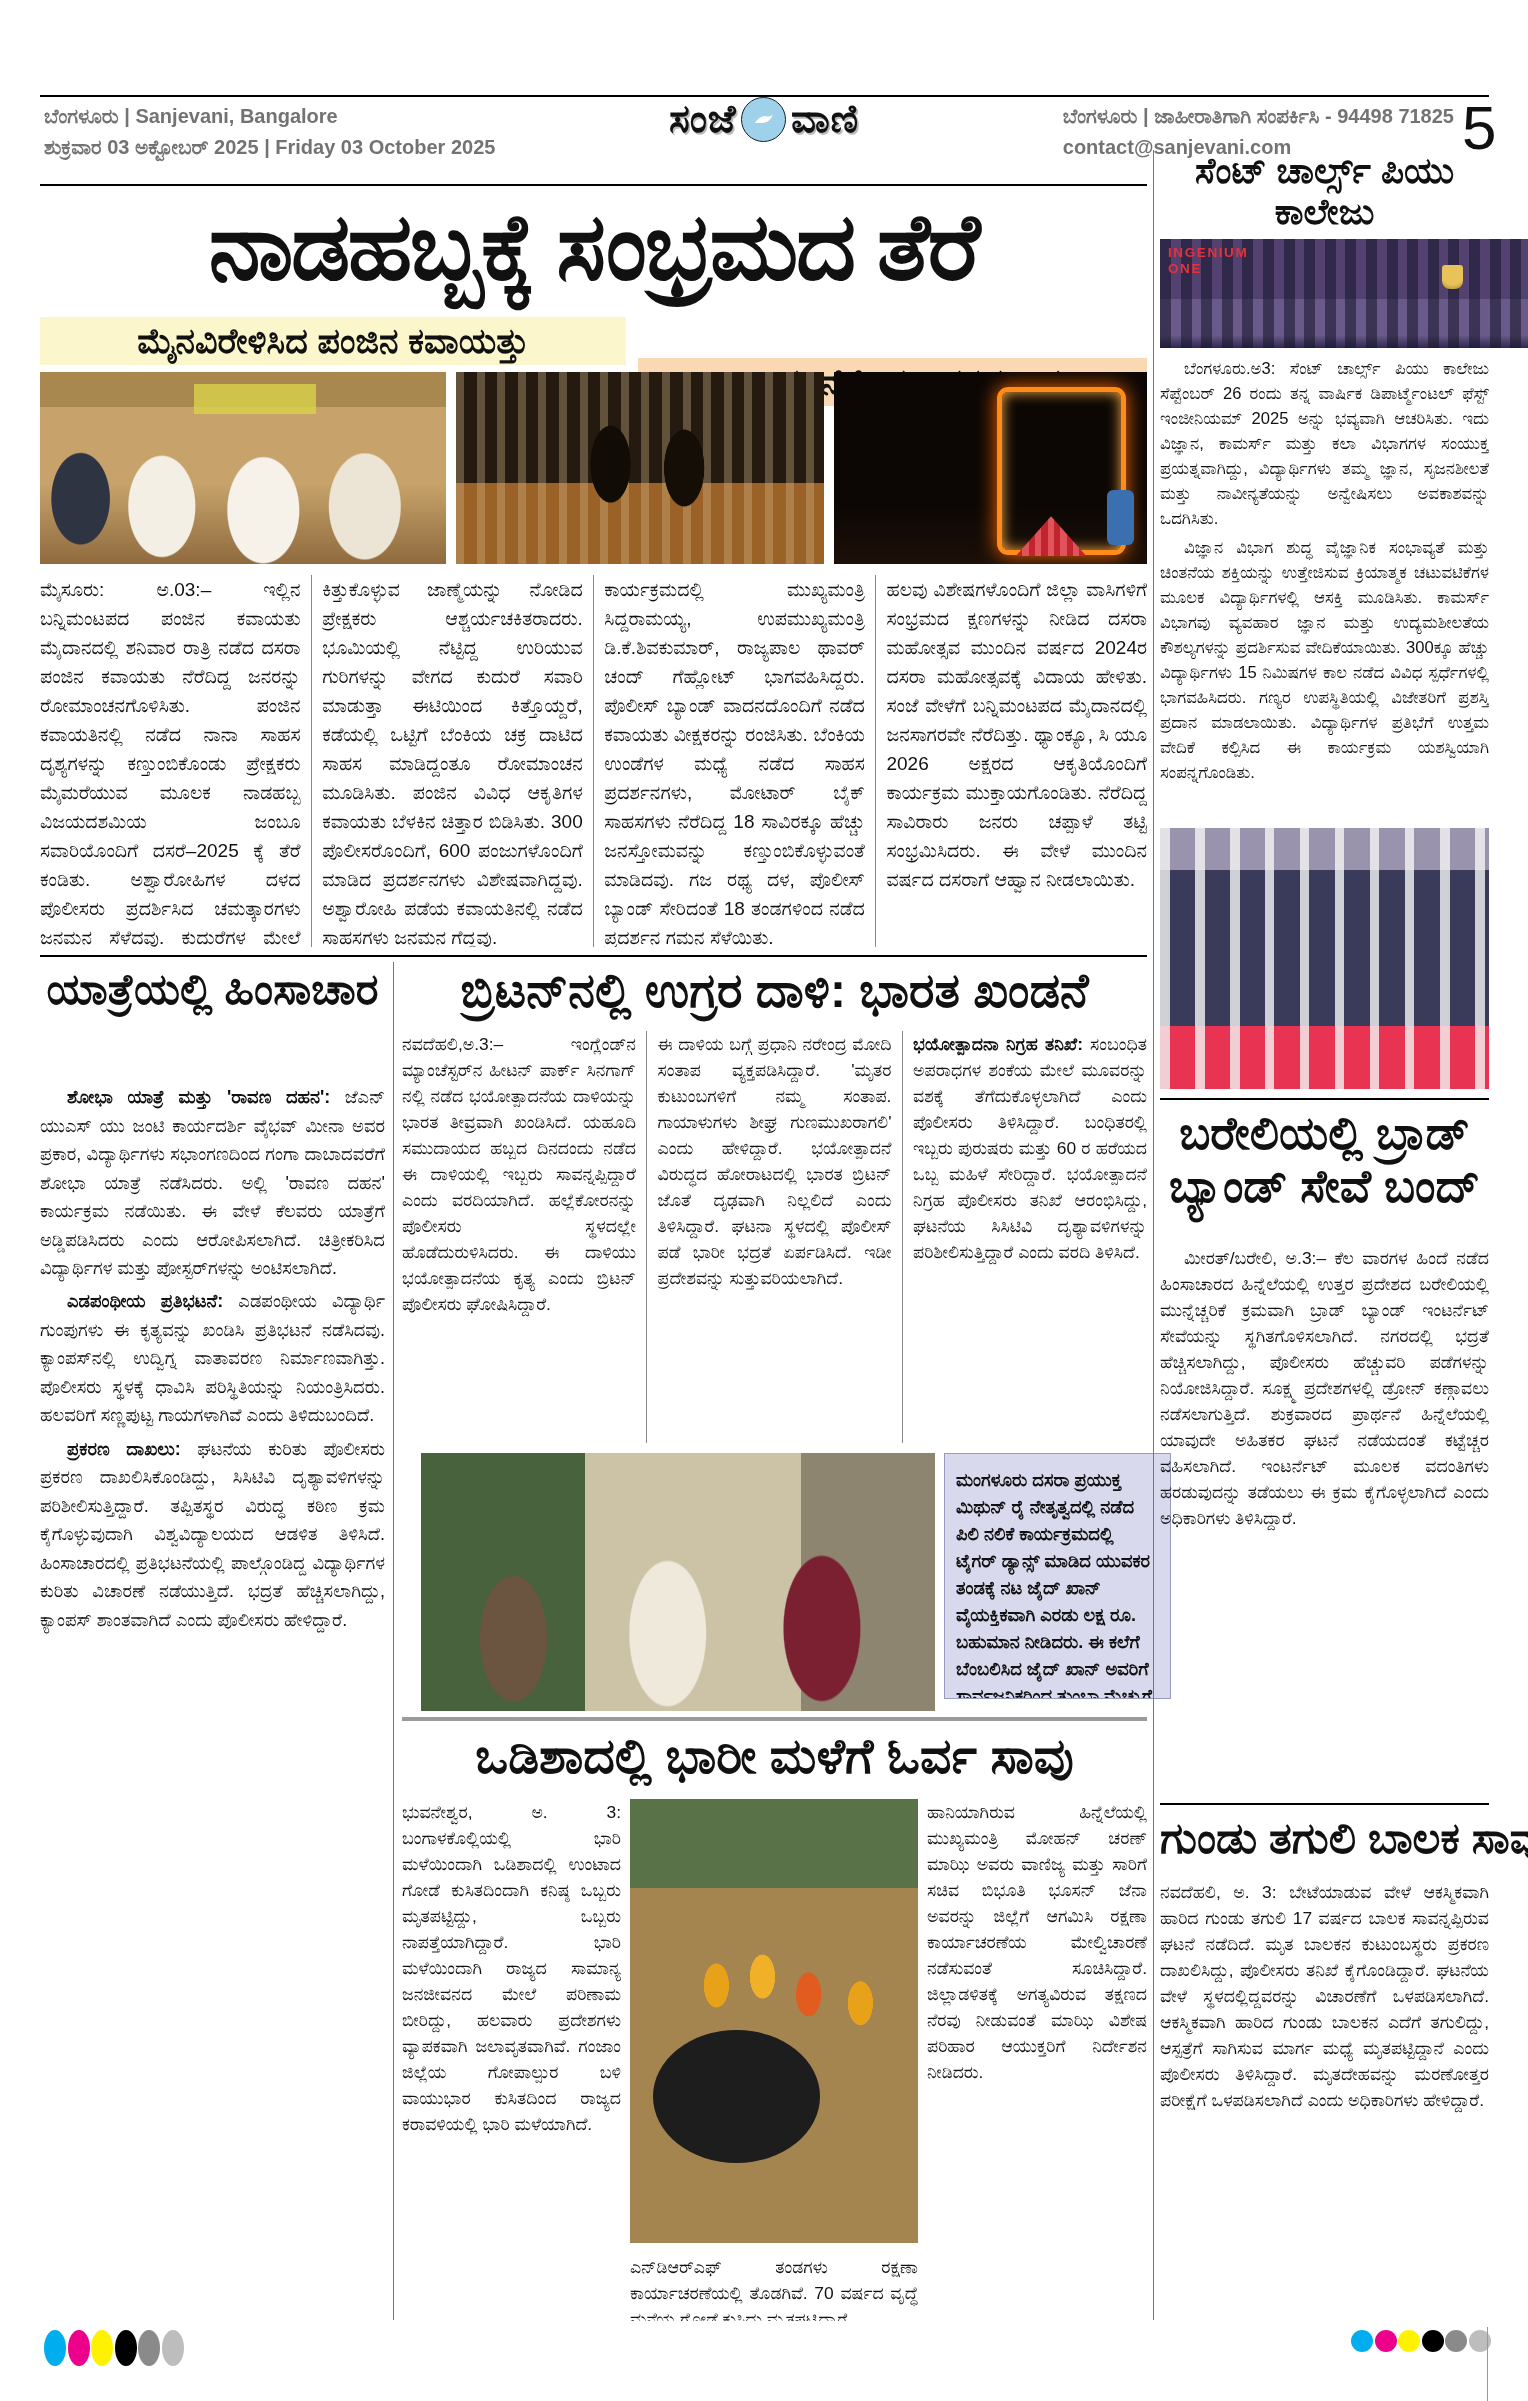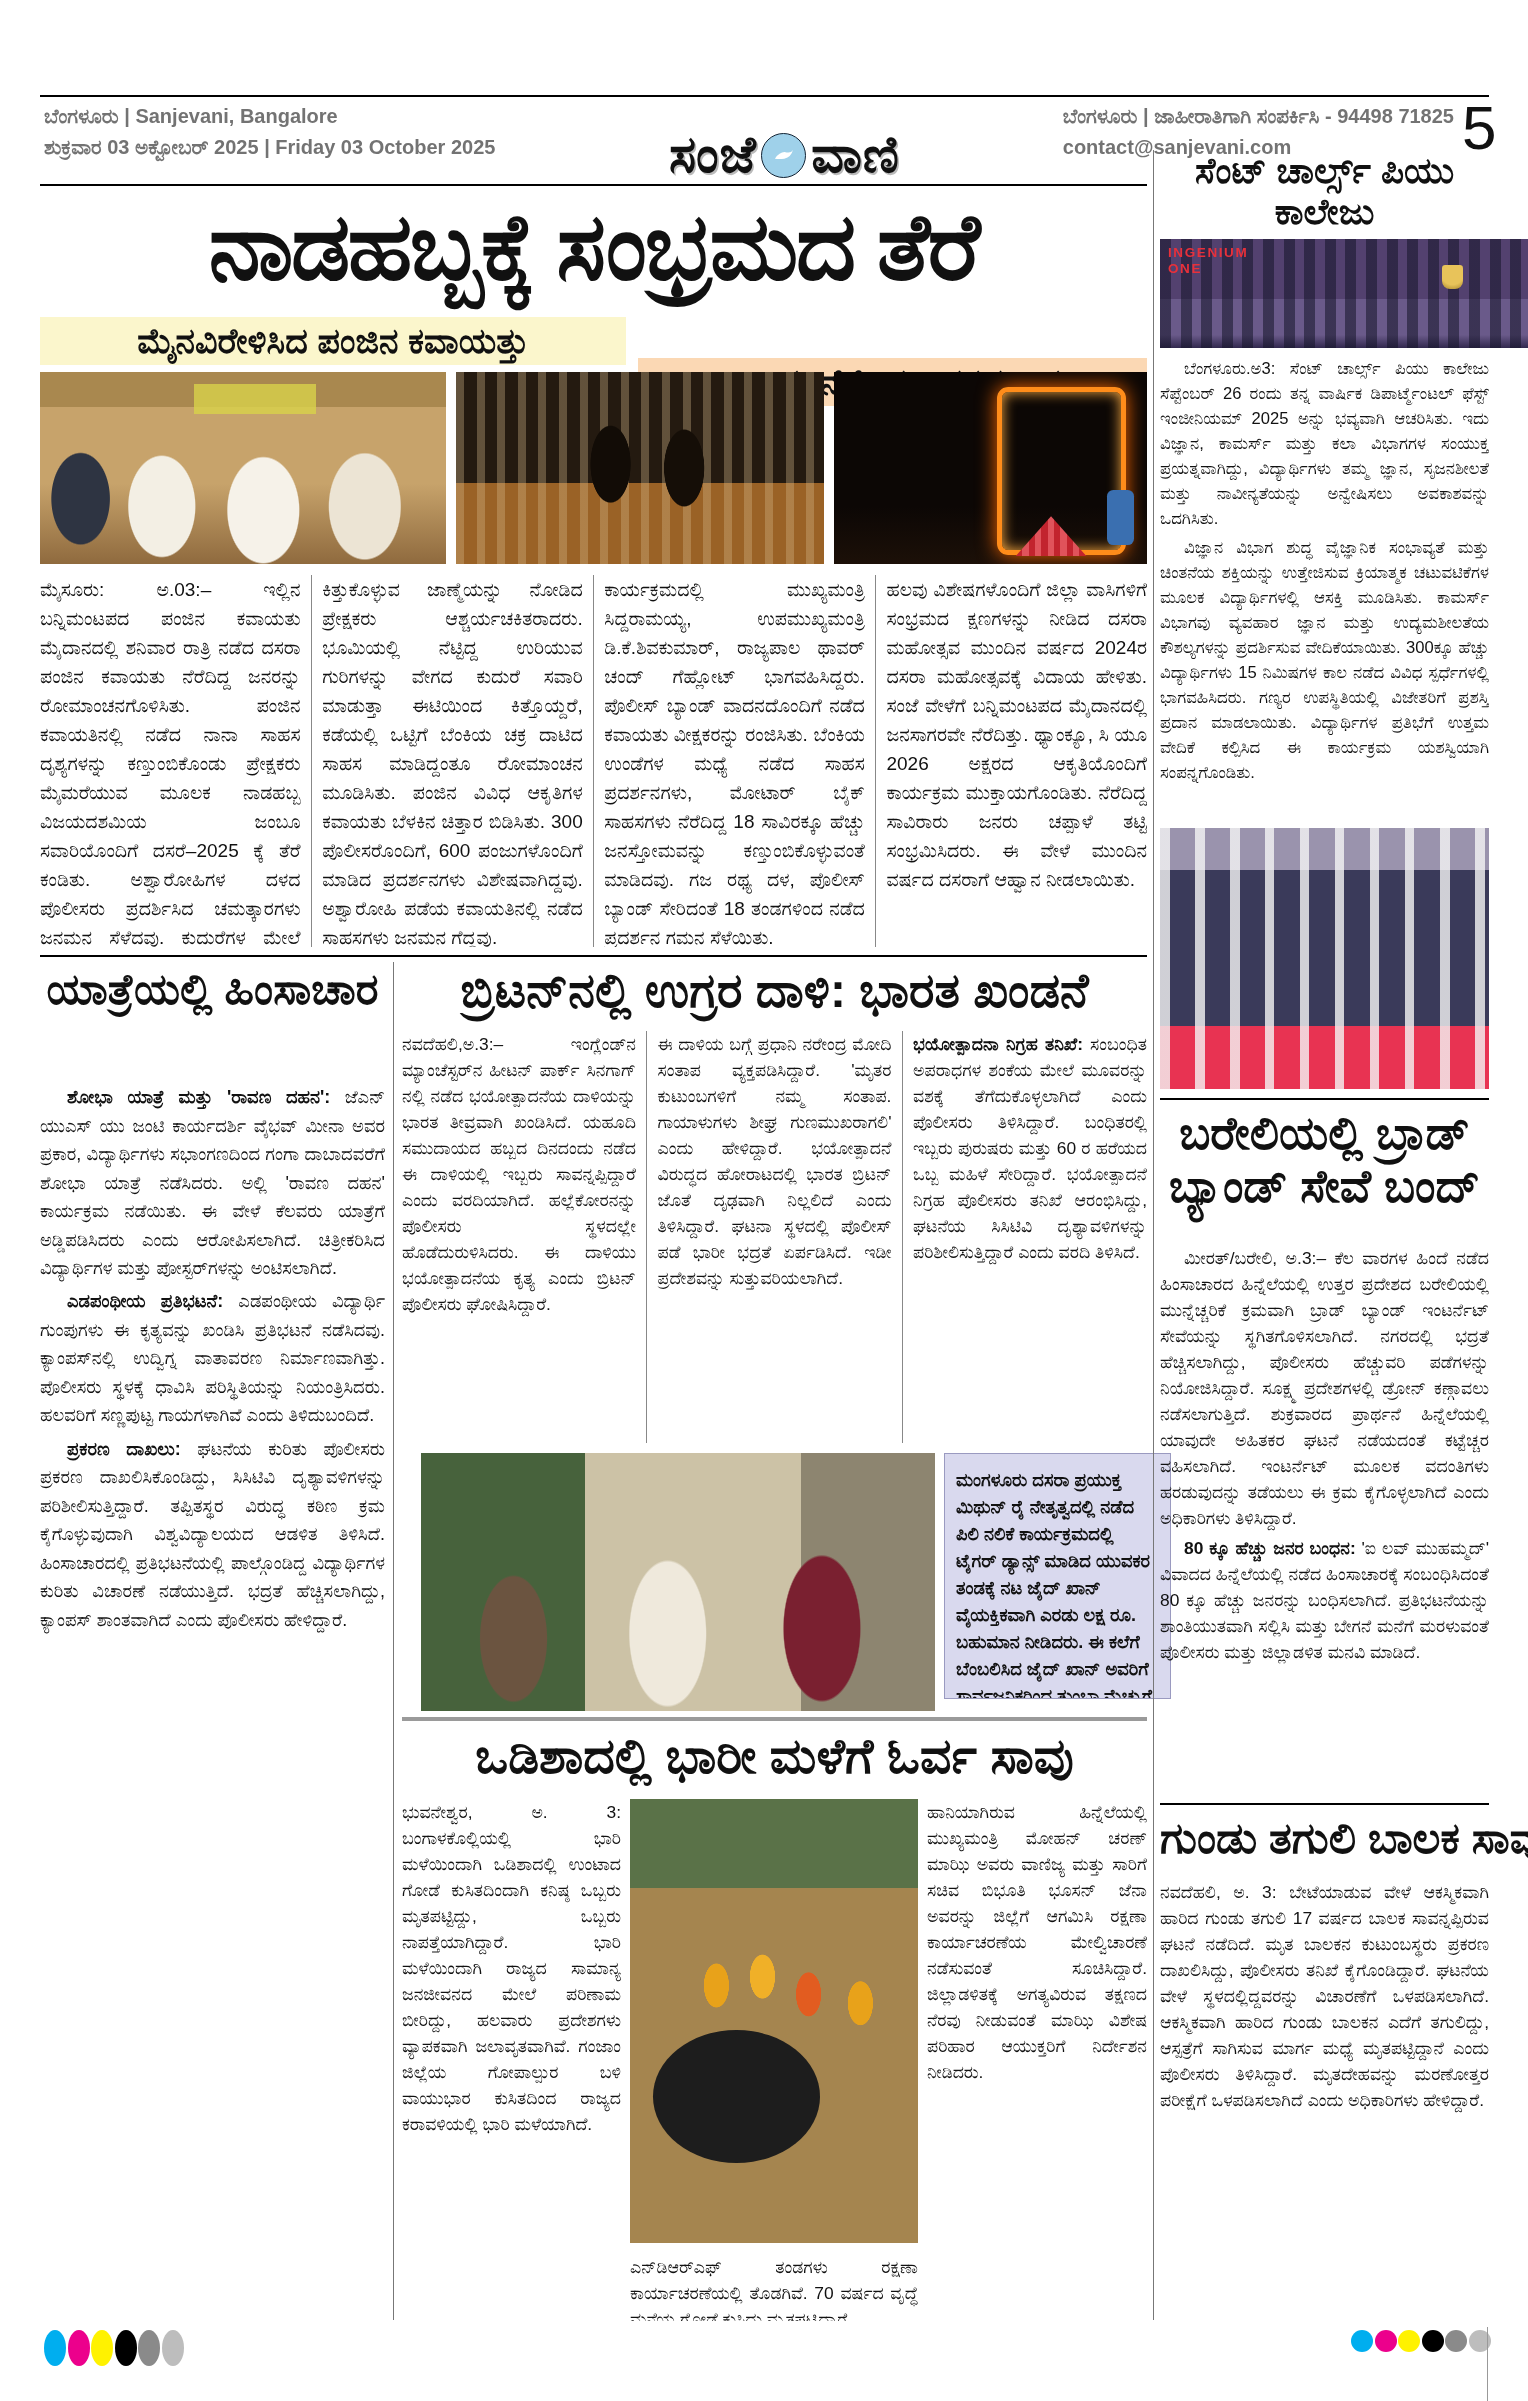--- a/index.html
+++ b/index.html
@@ -4,22 +4,22 @@
 <style>
   html,body{margin:0;padding:0;background:#fff;}
   body{width:1529px;height:2401px;position:relative;overflow:hidden;
        font-family:"Liberation Sans",sans-serif;color:#111;}
   .abs{position:absolute;}
   .rule{background:#000;}
   .vrule{background:#777;width:0.8px;}
   .hdr-small{font-size:20px;font-weight:bold;line-height:1.55;color:#737373;}
   .hdr-right{text-align:left;}
   .pageno{font-size:62px;font-weight:500;line-height:1;}
-  .masthead{font-size:51px;font-weight:900;letter-spacing:0.8px;display:flex;align-items:center;gap:4.8px;
-            text-shadow:1.6px 1.6px 0 #bbb;margin-top:28px;}
+  .masthead{font-size:39px;font-weight:900;letter-spacing:0.8px;display:flex;align-items:center;gap:4.8px;
+            text-shadow:1.6px 1.6px 0 #bbb;}
   .globe{width:43px;height:43px;border-radius:50%;background:var(--globe_blue);display:inline-flex;
          align-items:center;justify-content:center;border:1.6px solid #123;}
   .main-headline{font-size:93px;font-weight:900;letter-spacing:-2.4px;line-height:1.02;text-align:center;
                  white-space:nowrap;}
   .subbar{display:flex;align-items:center;justify-content:center;font-size:35px;font-weight:900;}
   .subbar.yellow{background:var(--bar_yellow);}
   .subbar.peach{background:var(--bar_peach);}
   .photo{overflow:hidden;background:#444;}
   .bodytext{font-size:19px;line-height:29px;text-align:justify;overflow:hidden;}
   .bodytext p{margin:0 0 4.8px 0;text-indent:27px;}
@@ -178,21 +178,20 @@
        repeating-linear-gradient(90deg, rgba(245,245,245,.8) 0 9.5px, rgba(0,0,0,0) 9.5px 35px),
        linear-gradient(180deg,#9a93ad 0 16%, #3a3a5a 16% 76%, #e83352 76% 100%);"></div>
 
 <div class="abs rule" style="left:1160px;top:1098px;width:329px;height:1.6px;"></div>
 <div class="abs h2a" style="left:1160px;top:1107px;width:329px;font-size:46px;">
   <div>ಬರೇಲಿಯಲ್ಲಿ ಬ್ರಾಡ್</div>
   <div>ಬ್ಯಾಂಡ್ ಸೇವೆ ಬಂದ್</div>
 </div>
 <div class="abs smalltext" style="left:1160px;top:1245px;width:329px;height:551px;">
   <p>ಮೀರತ್/ಬರೇಲಿ, ಅ.3:– ಕೆಲ ವಾರಗಳ ಹಿಂದೆ ನಡೆದ ಹಿಂಸಾಚಾರದ ಹಿನ್ನೆಲೆಯಲ್ಲಿ ಉತ್ತರ ಪ್ರದೇಶದ ಬರೇಲಿಯಲ್ಲಿ ಮುನ್ನೆಚ್ಚರಿಕೆ ಕ್ರಮವಾಗಿ ಬ್ರಾಡ್ ಬ್ಯಾಂಡ್ ಇಂಟರ್ನೆಟ್ ಸೇವೆಯನ್ನು ಸ್ಥಗಿತಗೊಳಿಸಲಾಗಿದೆ. ನಗರದಲ್ಲಿ ಭದ್ರತೆ ಹೆಚ್ಚಿಸಲಾಗಿದ್ದು, ಪೊಲೀಸರು ಹೆಚ್ಚುವರಿ ಪಡೆಗಳನ್ನು ನಿಯೋಜಿಸಿದ್ದಾರೆ. ಸೂಕ್ಷ್ಮ ಪ್ರದೇಶಗಳಲ್ಲಿ ಡ್ರೋನ್ ಕಣ್ಗಾವಲು ನಡೆಸಲಾಗುತ್ತಿದೆ. ಶುಕ್ರವಾರದ ಪ್ರಾರ್ಥನೆ ಹಿನ್ನೆಲೆಯಲ್ಲಿ ಯಾವುದೇ ಅಹಿತಕರ ಘಟನೆ ನಡೆಯದಂತೆ ಕಟ್ಟೆಚ್ಚರ ವಹಿಸಲಾಗಿದೆ. ಇಂಟರ್ನೆಟ್ ಮೂಲಕ ವದಂತಿಗಳು ಹರಡುವುದನ್ನು ತಡೆಯಲು ಈ ಕ್ರಮ ಕೈಗೊಳ್ಳಲಾಗಿದೆ ಎಂದು ಅಧಿಕಾರಿಗಳು ತಿಳಿಸಿದ್ದಾರೆ.</p>
-  <p><b class="lead">80 ಕ್ಕೂ ಹೆಚ್ಚು ಜನರ ಬಂಧನ:</b> <span>'ಐ ಲವ್ ಮುಹಮ್ಮದ್' ವಿವಾದದ ಹಿನ್ನೆಲೆಯಲ್ಲಿ ನಡೆದ ಹಿಂಸಾಚಾರಕ್ಕೆ ಸಂಬಂಧಿಸಿದಂತೆ 80 ಕ್ಕೂ ಹೆಚ್ಚು ಜನರನ್ನು ಬಂಧಿಸಲಾಗಿದೆ. ಪ್ರತಿಭಟನೆಯನ್ನು ಶಾಂತಿಯುತವಾಗಿ ಸಲ್ಲಿಸಿ ಮತ್ತು ಬೇಗನೆ ಮನೆಗೆ ಮರಳುವಂತೆ ಪೊಲೀಸರು ಮತ್ತು ಜಿಲ್ಲಾಡಳಿತ ಮನವಿ ಮಾಡಿದೆ.</span></p>
 </div>
 
 <div class="abs rule" style="left:1160px;top:1803px;width:329px;height:1.6px;"></div>
 <div class="abs h2a" style="left:1160px;top:1814px;width:329px;font-size:43px;white-space:nowrap;">ಗುಂಡು ತಗುಲಿ ಬಾಲಕ ಸಾವು</div>
 <div class="abs smalltext" style="left:1160px;top:1879px;width:329px;height:442px;">ನವದೆಹಲಿ, ಅ. 3: ಬೇಟೆಯಾಡುವ ವೇಳೆ ಆಕಸ್ಮಿಕವಾಗಿ ಹಾರಿದ ಗುಂಡು ತಗುಲಿ 17 ವರ್ಷದ ಬಾಲಕ ಸಾವನ್ನಪ್ಪಿರುವ ಘಟನೆ ನಡೆದಿದೆ. ಮೃತ ಬಾಲಕನ ಕುಟುಂಬಸ್ಥರು ಪ್ರಕರಣ ದಾಖಲಿಸಿದ್ದು, ಪೊಲೀಸರು ತನಿಖೆ ಕೈಗೊಂಡಿದ್ದಾರೆ. ಘಟನೆಯ ವೇಳೆ ಸ್ಥಳದಲ್ಲಿದ್ದವರನ್ನು ವಿಚಾರಣೆಗೆ ಒಳಪಡಿಸಲಾಗಿದೆ. ಆಕಸ್ಮಿಕವಾಗಿ ಹಾರಿದ ಗುಂಡು ಬಾಲಕನ ಎದೆಗೆ ತಗುಲಿದ್ದು, ಆಸ್ಪತ್ರೆಗೆ ಸಾಗಿಸುವ ಮಾರ್ಗ ಮಧ್ಯೆ ಮೃತಪಟ್ಟಿದ್ದಾನೆ ಎಂದು ಪೊಲೀಸರು ತಿಳಿಸಿದ್ದಾರೆ. ಮೃತದೇಹವನ್ನು ಮರಣೋತ್ತರ ಪರೀಕ್ಷೆಗೆ ಒಳಪಡಿಸಲಾಗಿದೆ ಎಂದು ಅಧಿಕಾರಿಗಳು ಹೇಳಿದ್ದಾರೆ.</div>
 
 <div class="abs dotrow" style="left:44px;top:2330px;">
     <div class="dot-ell" style="background: rgb(0, 174, 239);"></div>
     <div class="dot-ell" style="background: rgb(236, 0, 140);"></div>
     <div class="dot-ell" style="background: rgb(255, 242, 0);"></div>

